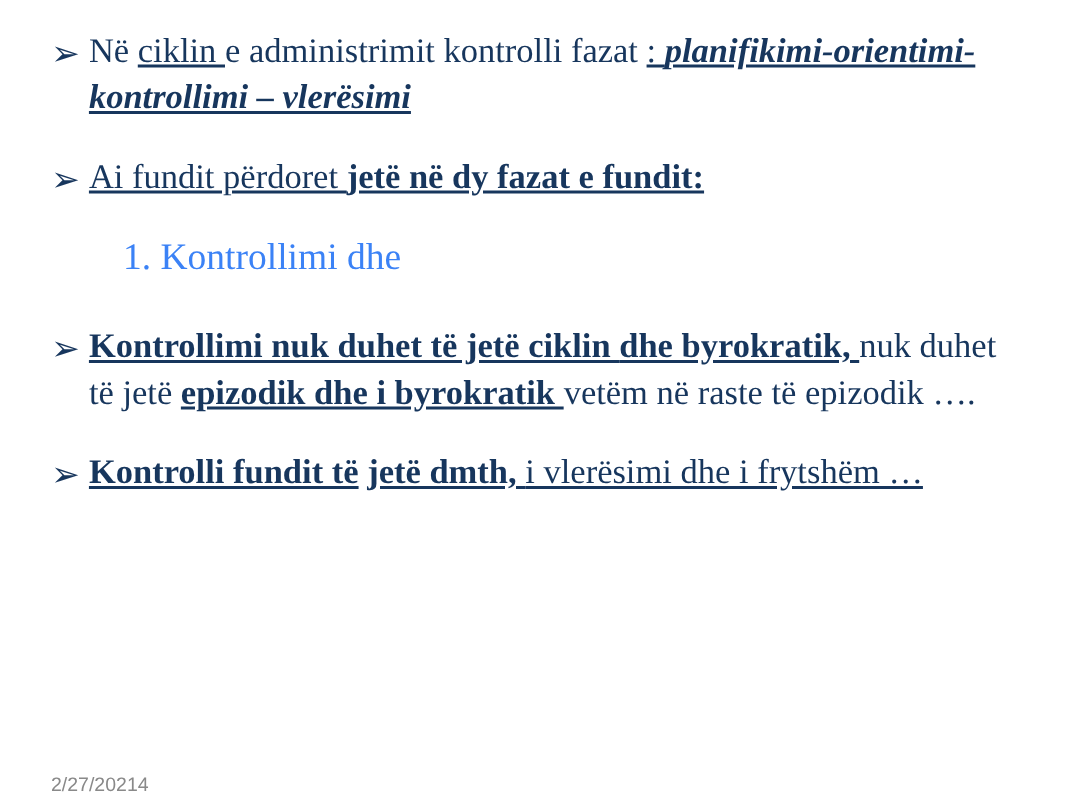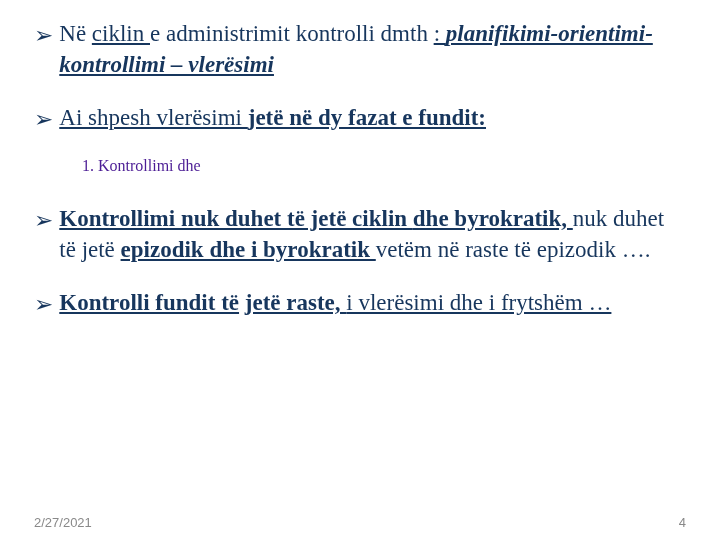--- a/index.html
+++ b/index.html
@@ -35,74 +35,73 @@
     position: relative;
     top: 2px;
   }
   .bullet .txt {
     flex: 1;
   }
   .bold { font-weight: bold; }
   .italic { font-style: italic; }
   .numlist {
     margin: 2px 0 26px 48px;
-    font-size: 16px;
+    font-size: 25px;
     line-height: 1.35;
-    color: #4c1d95;
+    color: #3b82f6;
   }
   .footer {
     position: absolute;
     bottom: 10px;
     left: 34px;
     right: 34px;
     display: flex;
-    justify-content: space-between;
     font-size: 13px;
     color: #898989;
     font-family: Arial, sans-serif;
   }
   .u { text-decoration: underline; }
 </style>
 </head>
 <body>
 
 <div class="slide">
 
   <div class="bullet">
     <span class="arrow">➢</span>
     <span class="txt">
       <span>Në</span>
       <span class="u">ciklin </span>
-      <span>e administrimit kontrolli dmth </span><span class="u">: </span><span class="u bold italic">planifikimi-orientimi-kontrollimi – vlerësimi</span>
+      <span>e administrimit kontrolli fazat </span><span class="u">: </span><span class="u bold italic">planifikimi-orientimi-kontrollimi – vlerësimi</span>
     </span>
   </div>
 
   <div class="bullet">
     <span class="arrow">➢</span>
     <span class="txt">
-      <span class="u">Ai shpesh vlerësimi </span><span class="u bold">jetë në dy fazat e fundit:</span>
+      <span class="u">Ai fundit përdoret </span><span class="u bold">jetë në dy fazat e fundit:</span>
     </span>
   </div>
 
   <div class="numlist">
     <div>1. Kontrollimi dhe</div>
   </div>
 
   <div class="bullet">
     <span class="arrow">➢</span>
     <span class="txt">
       <span class="u bold">Kontrollimi nuk duhet të jetë ciklin </span><span class="u bold">dhe byrokratik, </span><span>nuk duhet të jetë </span><span class="u bold">epizodik dhe i byrokratik </span><span>vetëm në raste të epizodik ….</span>
     </span>
   </div>
 
   <div class="bullet">
     <span class="arrow">➢</span>
     <span class="txt">
       <span class="u bold">Kontrolli fundit të</span>
-      <span class="u bold">jetë raste, </span><span class="u">i vlerësimi dhe i frytshëm …</span>
+      <span class="u bold">jetë dmth, </span><span class="u">i vlerësimi dhe i frytshëm …</span>
     </span>
   </div>
 
   <div class="footer">
     <span>2/27/2021</span>
     <span>4</span>
   </div>
 </div>
 
 </body></html>

